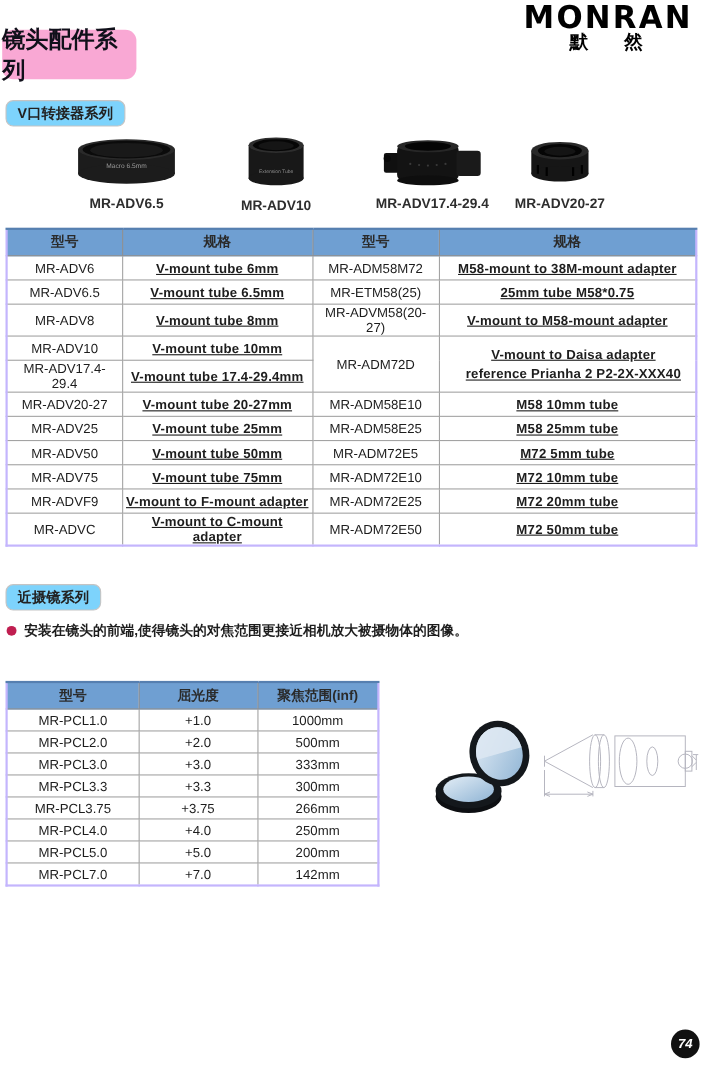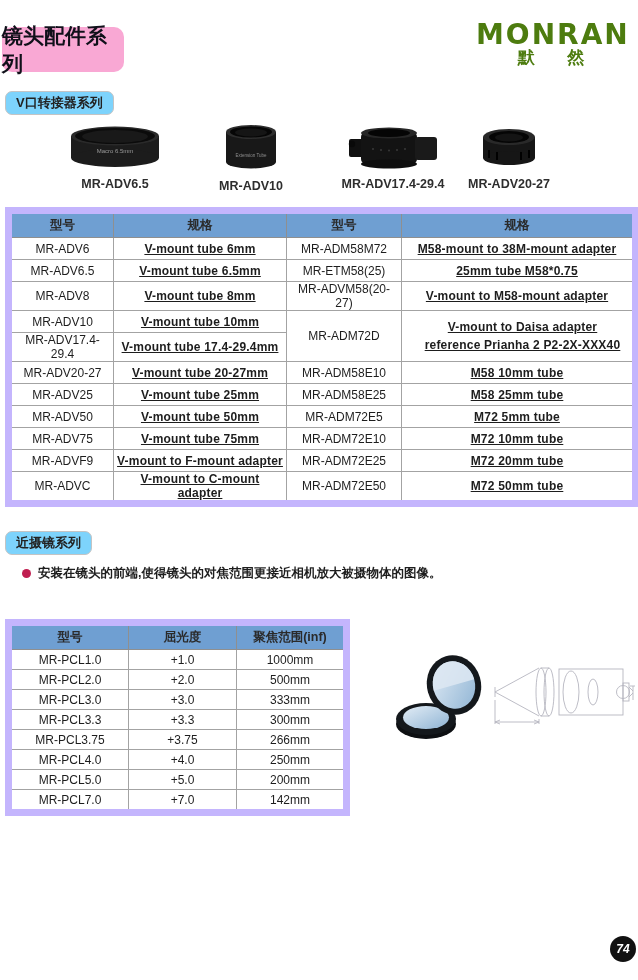--- a/index.html
+++ b/index.html
@@ -1,20 +1,20 @@
 <!DOCTYPE html>
 <html><head>
 <meta charset="utf-8">
 <style>
   html,body{margin:0;padding:0;background:#fff;}
   .page{position:relative;width:638px;height:980px;background:#ffffff;overflow:hidden;
         font-family:"Liberation Sans","DejaVu Sans",sans-serif;color:#1d1d1d;}
 
   
-  .logo{position:absolute;top:2px;right:12px;width:150px;text-align:center;color:#4d7c0f;margin-top:19px;}
+  .logo{position:absolute;top:2px;right:12px;width:150px;text-align:center;color:#000000;}
   .logo-main{font-size:28px;font-weight:900;letter-spacing:2px;line-height:28px;
              transform:scaleY(1.02);font-family:"DejaVu Sans",sans-serif;}
   .logo-sub{font-size:17px;font-weight:700;letter-spacing:14px;padding-left:14px;line-height:18px;}
 
   .title-banner{position:absolute;left:2px;top:27px;width:122px;height:45px;background:#f9a8d4;
                 border-radius:10px;display:flex;align-items:center;justify-content:center;
                 font-size:21px;font-weight:700;color:#10101a;}
 
   .sec-label{position:absolute;border:1px solid #c4c4c4;border-radius:7px;background:#7dd3fc;
              padding:2px 10px;font-size:13px;font-weight:700;color:#222;}
@@ -23,35 +23,35 @@
 
   
   .product{position:absolute;text-align:center;}
   .product .plabel{font-size:12.5px;font-weight:700;color:#2e2e2e;margin-top:3px;}
   #product-1{left:50px;top:124px;width:130px;}
   #product-2{left:196px;top:122px;width:110px;}
   #product-3{left:332px;top:124px;width:122px;}
   #product-4{left:456px;top:126px;width:106px;}
 
   
-  table.t{border-collapse:collapse;table-layout:fixed;background:#fff;border:7px solid #c4b5fd;}
+  table.t{border-collapse:collapse;table-layout:fixed;background:#fff;border:2px solid #c4b5fd;}
   table.t th{background:#6f9fd2;border:1px solid #8f8f8f;border-top:2px solid #567fb0;
              font-size:12.5px;font-weight:700;color:#2a2a2a;height:23px;padding:0;}
   table.t td{border:1px solid #a3a3a3;font-size:12px;text-align:center;vertical-align:middle;
              height:21px;padding:0 3px;color:#1d1d1d;}
   #table1{position:absolute;left:5px;top:207px;width:627px;}
   #table1 td.spec{font-weight:600;letter-spacing:.2px;text-decoration:underline;}
   #table1 tr.g-top td{border-top:1.5px solid #777;}
   td.merged{white-space:pre-line;text-align:right;padding-left:14px !important;
             font-weight:600;line-height:1.5;}
   #table2{position:absolute;left:5px;top:619px;width:338px;}
   #table2 td{height:19px;}
 
   
-  .note{position:absolute;left:22px;top:565px;font-size:12.5px;font-weight:700;color:#1e1e1e;
+  .note{position:absolute;left:6px;top:565px;font-size:12.5px;font-weight:700;color:#1e1e1e;
         display:flex;align-items:center;}
   .bullet-dot{display:inline-block;width:9px;height:9px;border-radius:50%;background:#c01e50;
               margin-right:7px;flex:0 0 auto;}
 
   
   .photo{position:absolute;left:393px;top:648px;}
   .diagram{position:absolute;left:487px;top:656px;}
 
   
   .pagenum{position:absolute;left:610px;top:936px;width:26px;height:26px;border-radius:50%;

